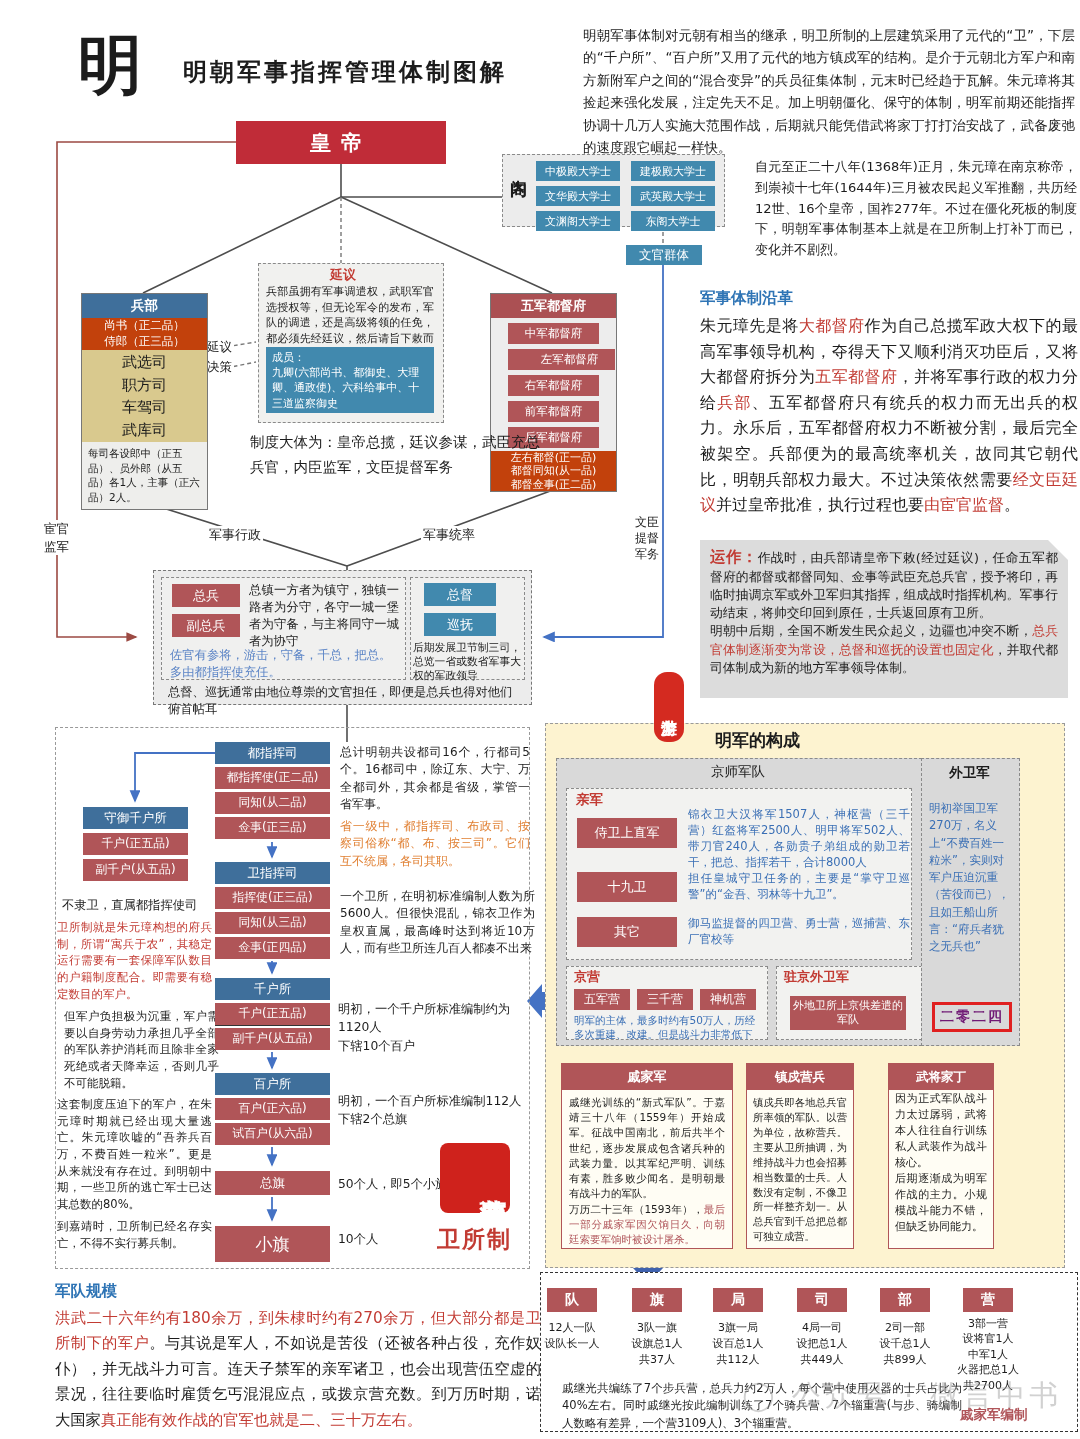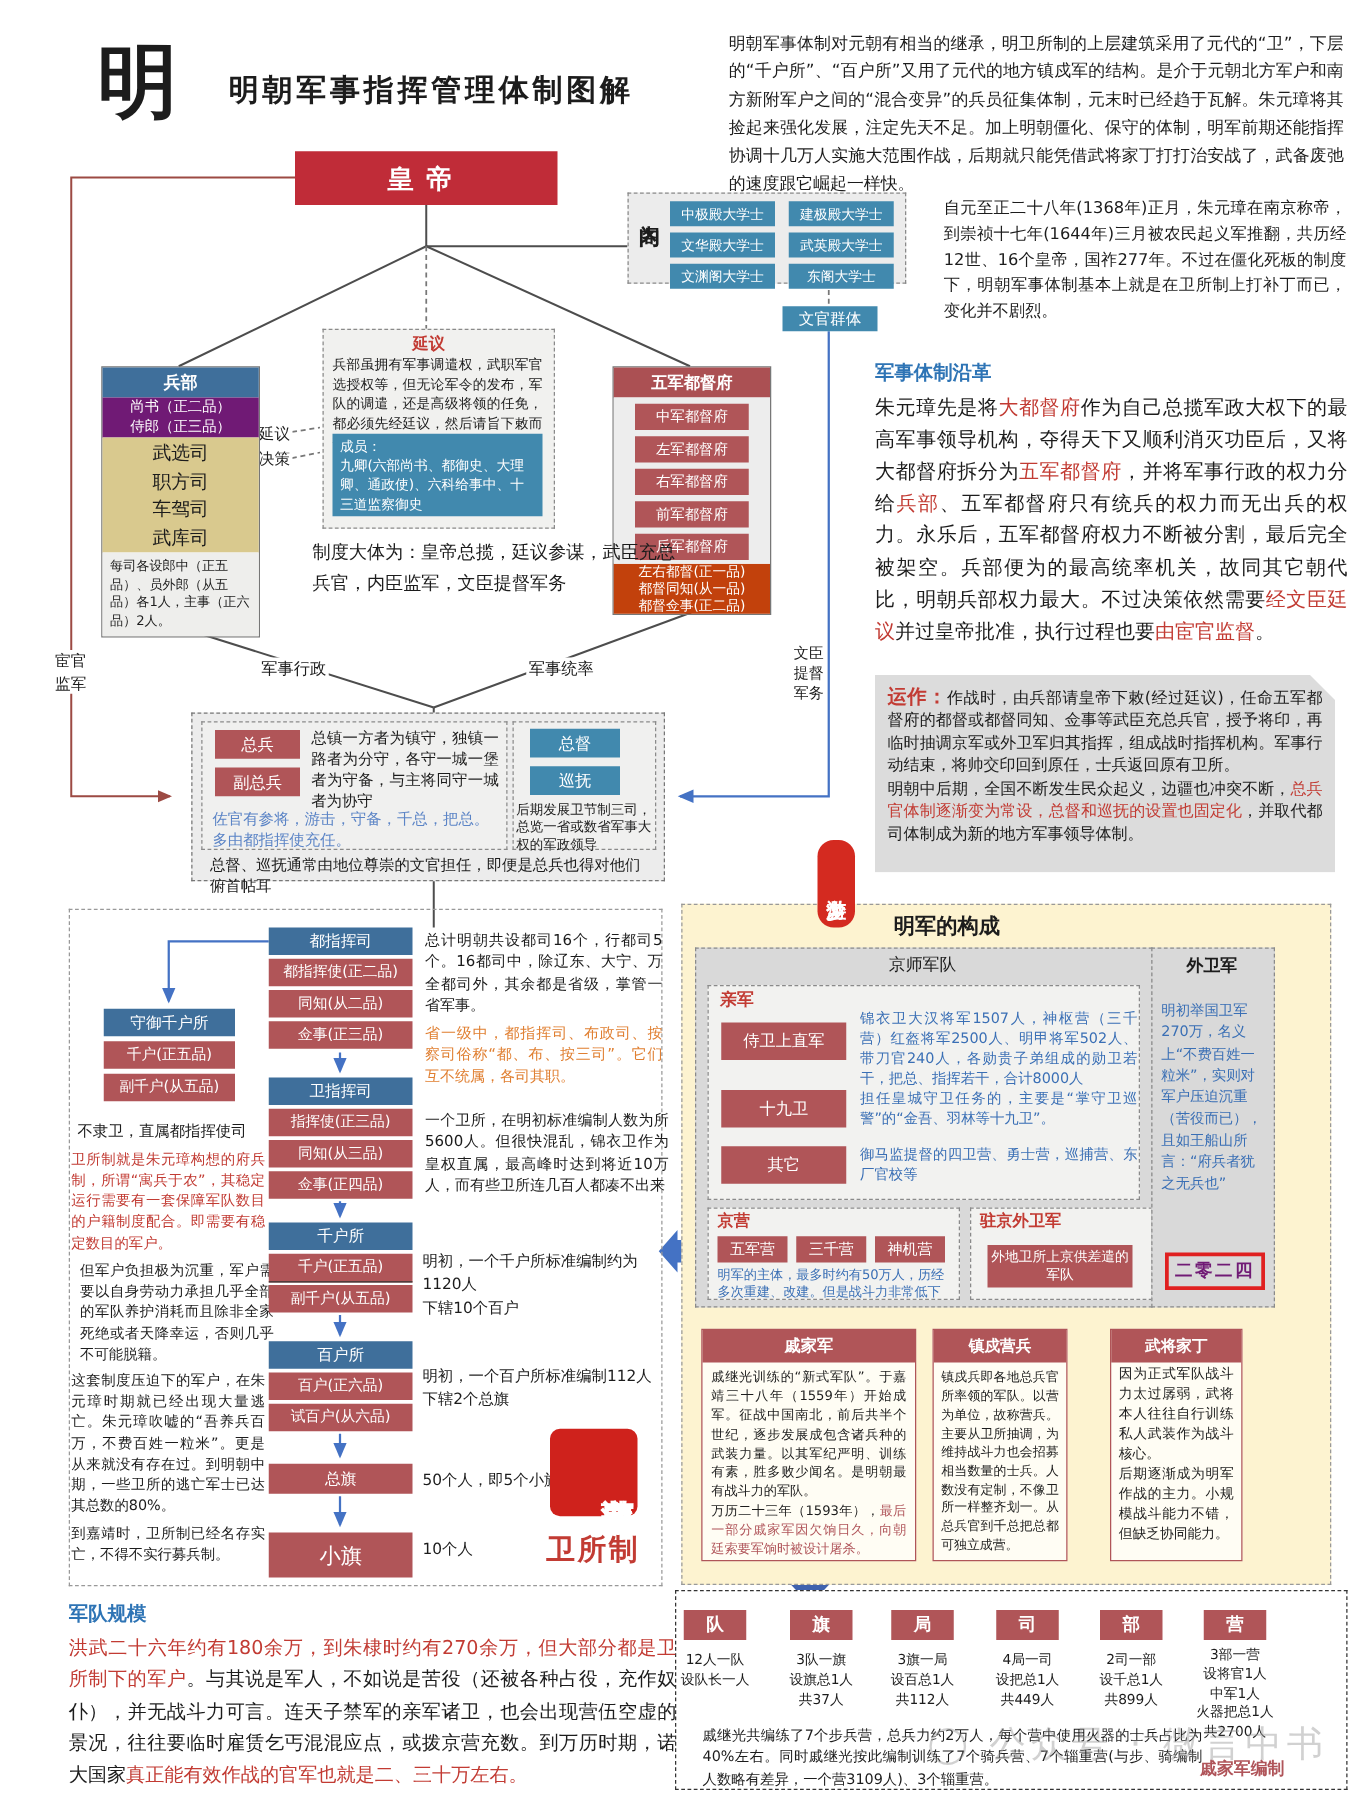--- a/index.html
+++ b/index.html
@@ -100,34 +100,34 @@
   <div class="abs dash" style="left:258px;top:263px;width:184px;height:158px;background:#f1f1ef;"></div>
   <div class="abs red" style="left:330px;top:266px;font-size:13px;font-weight:bold;">延议</div>
   <div class="abs just" style="left:266px;top:284px;width:168px;font-size:11px;line-height:1.42;">兵部虽拥有军事调遣权，武职军官选授权等，但无论军令的发布，军队的调遣，还是高级将领的任免，都必须先经廷议，然后请旨下敕而行。</div>
   <div class="abs pre" style="left:266px;top:347px;width:156px;height:60px;background:#4189ae;color:#fff;font-size:11px;line-height:1.38;padding:3px 6px;">成员：
 九卿(六部尚书、都御史、大理卿、通政使)、六科给事中、十三道监察御史</div>
   <div class="abs pre whitebg" style="left:205px;top:337px;font-size:12.5px;line-height:1.6;">延议
 决策</div>
 
   <div class="abs" style="left:81px;top:293px;width:125px;border:1px solid #777;">
     <div class="flex hb" style="height:24px;font-size:13.5px;font-weight:bold;">兵部</div>
-    <div class="flex pre" style="height:32px;background:#701a75;color:#fff;font-size:11.5px;line-height:1.35;">尚书（正二品）
+    <div class="flex pre" style="height:32px;background:#c2410c;color:#fff;font-size:11.5px;line-height:1.35;">尚书（正二品）
 侍郎（正三品）</div>
     <div class="flex pre" style="height:92px;background:#d9c98e;font-size:15px;line-height:1.5;font-weight:500;">武选司
 职方司
 车驾司
 武库司</div>
     <div style="height:59px;background:#eeeeec;font-size:10.5px;line-height:1.4;padding:4px 6px;">每司各设郎中（正五品）、员外郎（从五品）各1人，主事（正六品）2人。</div>
   </div>
 
   <div class="abs" style="left:490px;top:293px;width:125px;border:1px solid #777;">
     <div class="flex mb2" style="height:24px;font-size:13px;font-weight:bold;">五军都督府</div>
     <div style="background:#ededed;height:133px;position:relative;">
       <div class="abs flex mb" style="left:17px;top:5px;width:91px;height:21px;font-size:11.5px;">中军都督府</div>
-      <div class="abs flex mb" style="left:17px;top:31px;width:91px;height:21px;font-size:11.5px;">左军都督府</div>
+      <div class="abs flex mb" style="left:17px;top:31px;width:91px;height:21px;font-size:11.5px;padding-left:16px;">左军都督府</div>
       <div class="abs flex mb" style="left:17px;top:57px;width:91px;height:21px;font-size:11.5px;">右军都督府</div>
       <div class="abs flex mb" style="left:17px;top:83px;width:91px;height:21px;font-size:11.5px;">前军都督府</div>
       <div class="abs flex mb" style="left:17px;top:109px;width:91px;height:21px;font-size:11.5px;">后军都督府</div>
     </div>
     <div class="flex pre" style="height:40px;background:#c2410c;color:#fff;font-size:11px;line-height:1.22;">左右都督(正一品)
 都督同知(从一品)
 都督佥事(正二品)</div>
   </div>
 
   <div class="abs" style="left:250px;top:430px;width:296px;font-size:14.5px;line-height:1.7;">制度大体为：皇帝总揽，廷议参谋，武臣充总兵官，内臣监军，文臣提督军务</div>

